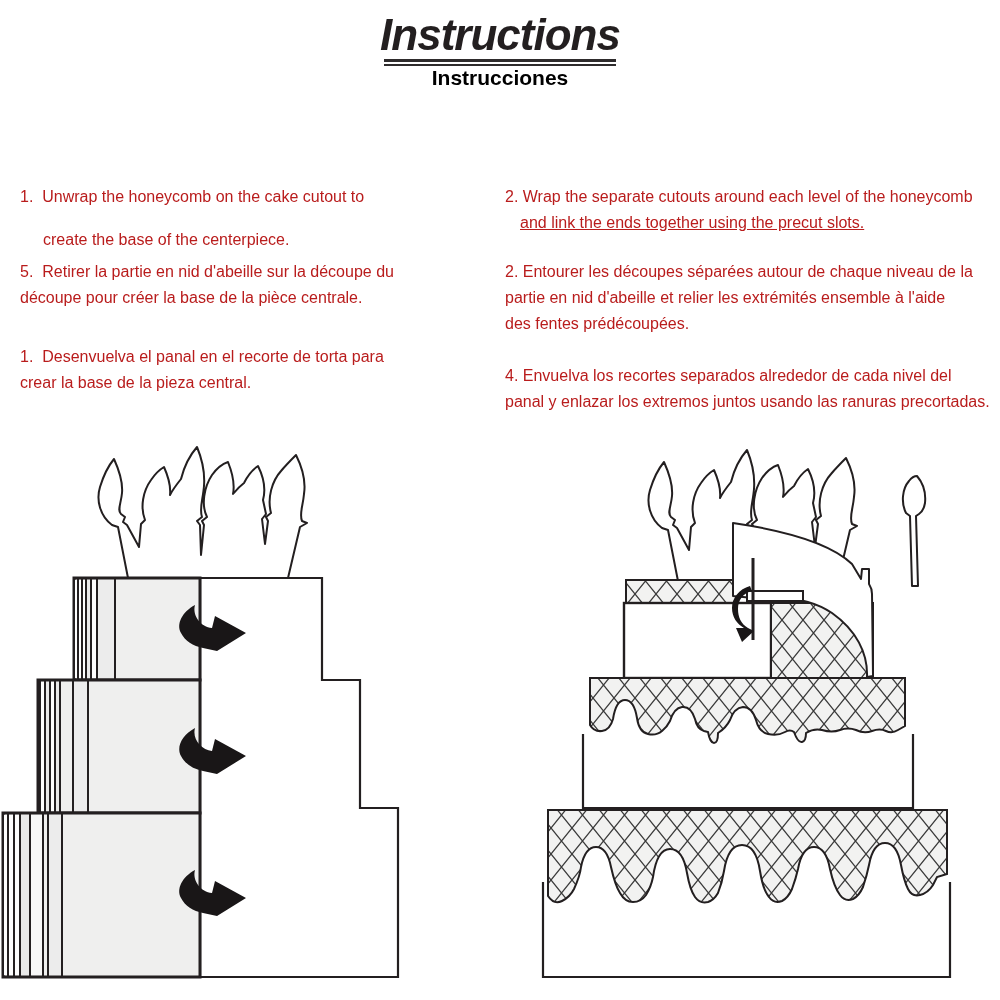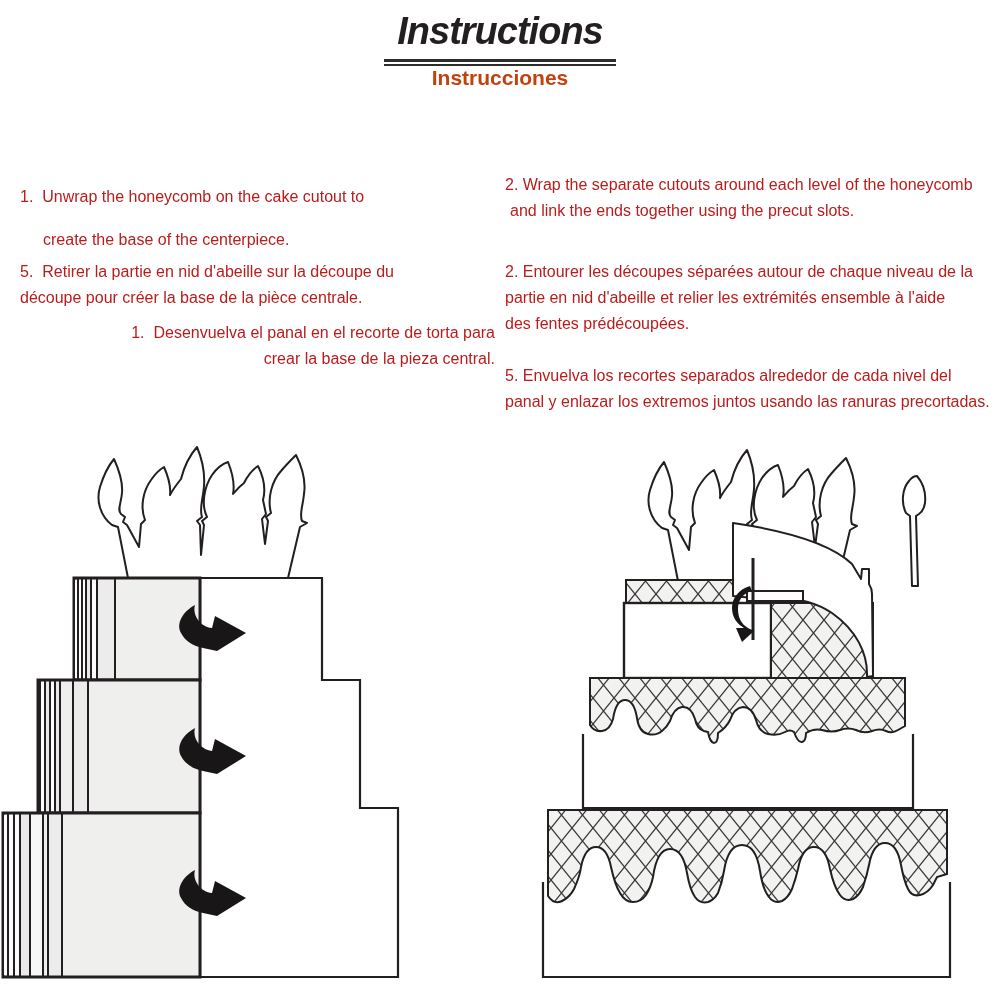--- a/index.html
+++ b/index.html
@@ -2,42 +2,42 @@
 <html><head>
 <meta charset="utf-8">
 <style>
   html,body{margin:0;padding:0;}
   body{
     width:1000px;height:1000px;position:relative;background:#ffffff;
     font-family:"Liberation Sans",sans-serif;color:#404040;overflow:hidden;
   }
   .page-title{
     position:absolute;top:10px;left:0;right:0;text-align:center;
-    font-size:38px;font-weight:bold;font-style:italic;letter-spacing:-1px;
+    font-size:44px;font-weight:bold;font-style:italic;letter-spacing:-1px;
     color:#231f20;
   }
   .rule{position:absolute;left:384px;width:232px;background:#2e2b2c;}
   .rule-1{top:59px;height:3px;}
   .rule-2{top:64px;height:2px;}
   .page-subtitle{
     position:absolute;top:66px;left:0;right:0;text-align:center;
-    font-size:21px;font-weight:bold;color:#c2410c;
+    font-size:21px;font-weight:bold;color:#000000;
   }
   .tblock{position:absolute;font-size:16px;line-height:26px;color:#b91c1c;}
   .colL{left:20px;width:475px;}
   .colR{left:505px;width:495px;}
   .en1{top:184px;}
   .fr1{top:259px;}
-  .es1{top:320px;text-align:right;}
-  .en2{top:172px;}
+  .es1{top:344px;}
+  .en2{top:184px;}
   .fr2{top:259px;}
   .es2{top:363px;}
   .line{white-space:pre;}
   .hangL{margin-left:23px;margin-top:17px;}
-  .hangR{margin-left:5px;}
+  .hangR{margin-left:15px;text-decoration:underline;}
   .fig{position:absolute;}
   #fig1{left:0px;top:443px;}
   #fig2{left:530px;top:438px;}
   svg{display:block;}
 </style>
 </head>
 <body>
 
 <div class="page-title">Instructions</div>
 <div class="rule rule-1"></div>
@@ -60,21 +60,21 @@
 <div class="tblock colR en2">
   <div class="line">2. Wrap the separate cutouts around each level of the honeycomb</div>
   <div class="line hangR">and link the ends together using the precut slots.</div>
 </div>
 <div class="tblock colR fr2">
   <div class="line">2. Entourer les découpes séparées autour de chaque niveau de la</div>
   <div class="line">partie en nid d'abeille et relier les extrémités ensemble à l'aide</div>
   <div class="line">des fentes prédécoupées.</div>
 </div>
 <div class="tblock colR es2">
-  <div class="line">5. Envuelva los recortes separados alrededor de cada nivel del</div>
+  <div class="line">4. Envuelva los recortes separados alrededor de cada nivel del</div>
   <div class="line">panal y enlazar los extremos juntos usando las ranuras precortadas.</div>
 </div>
 
 <div class="fig" id="fig1">
 <svg width="420" height="545" viewBox="0 0 420 545">
   <defs>
     <path id="crown" d="M128,135 L118,84 L112,82
       C100,73 96,57 100,44 C104,31 109,22 114,16
       C119,27 123,39 122,50 C121,61 117,67 121,71
       L125,74 L123,79 L127,82

